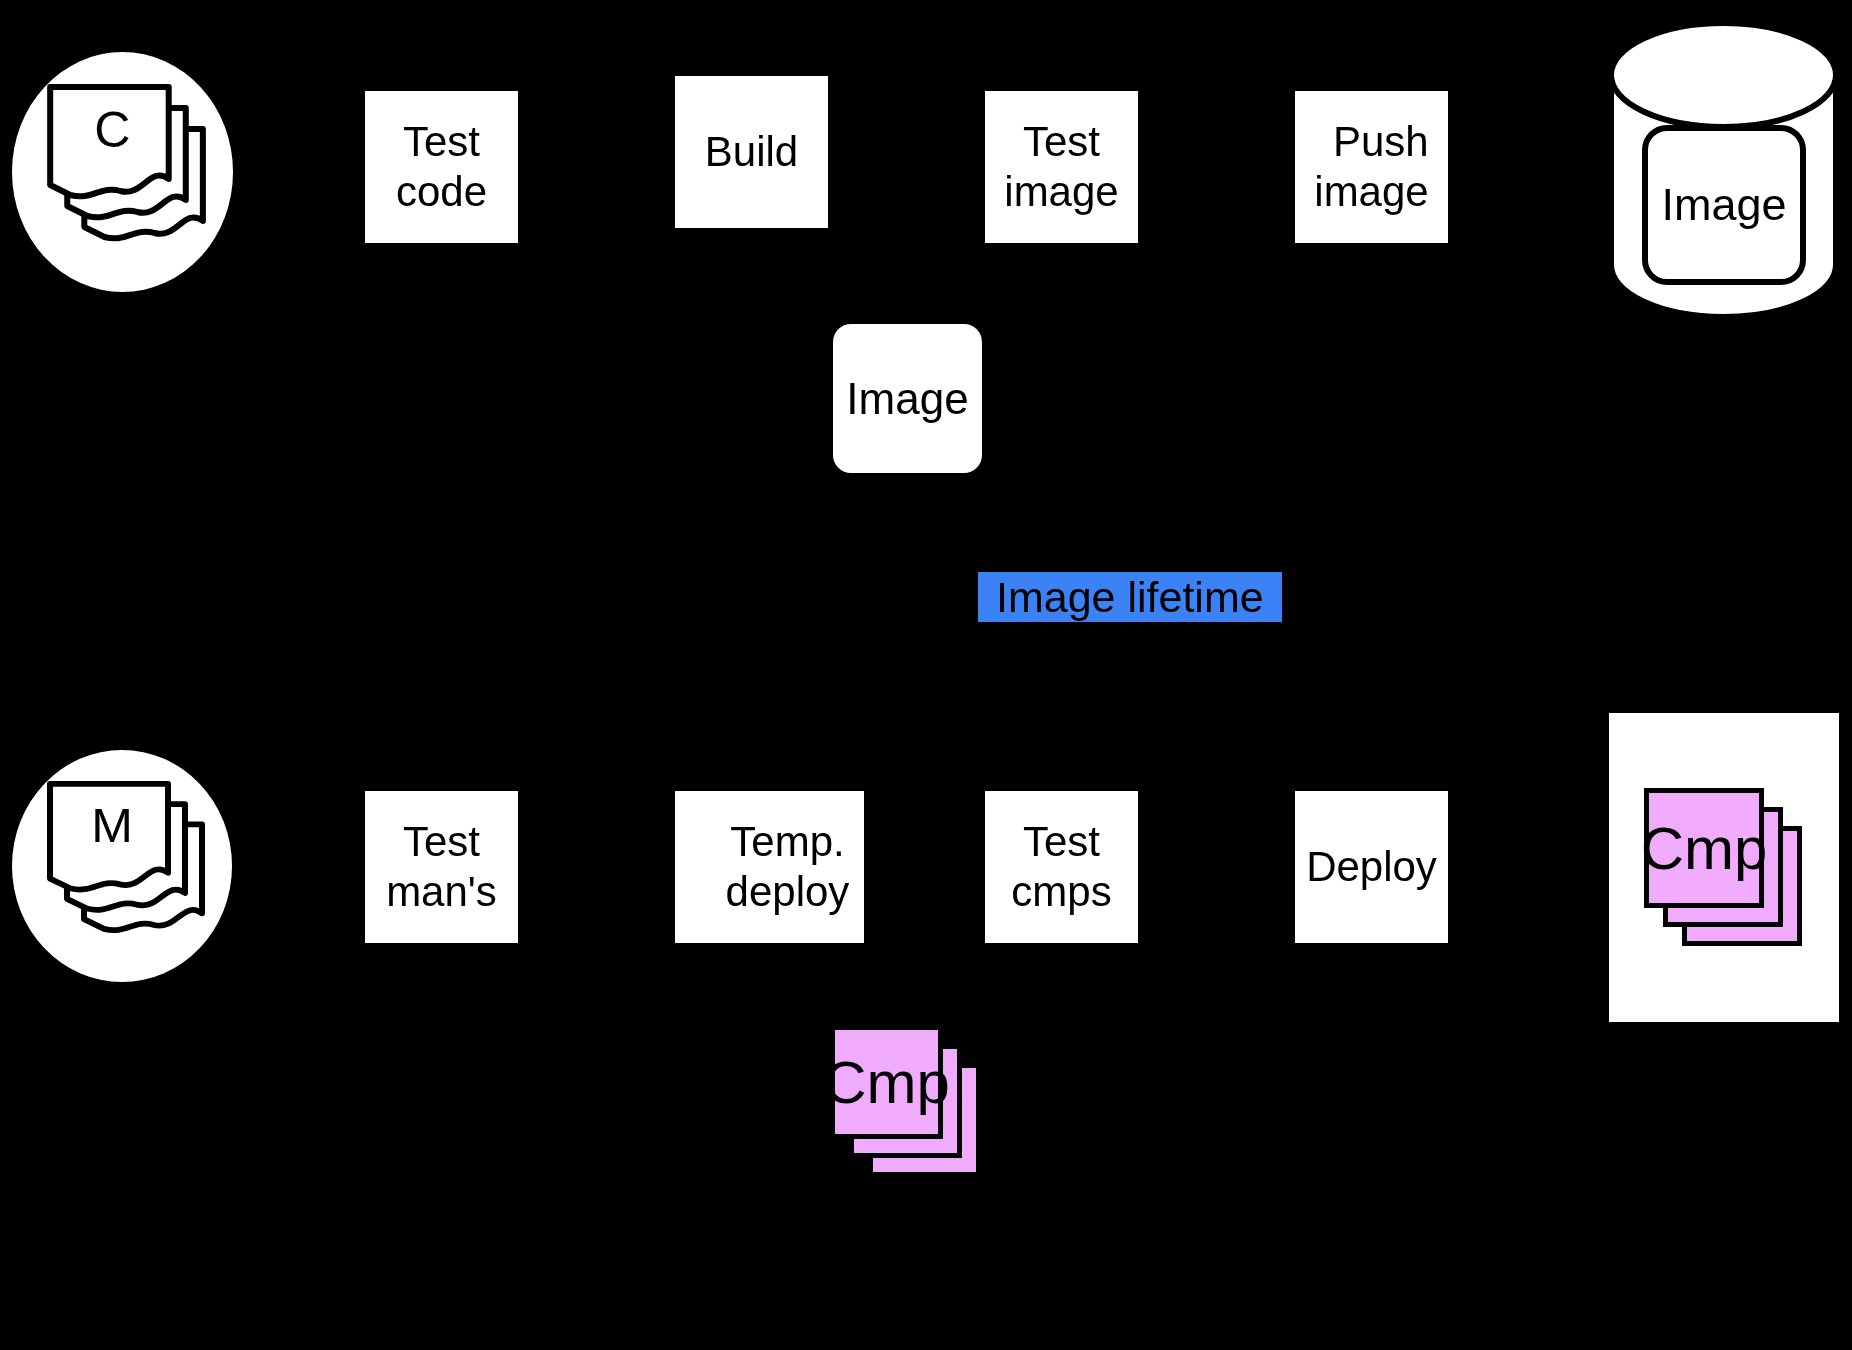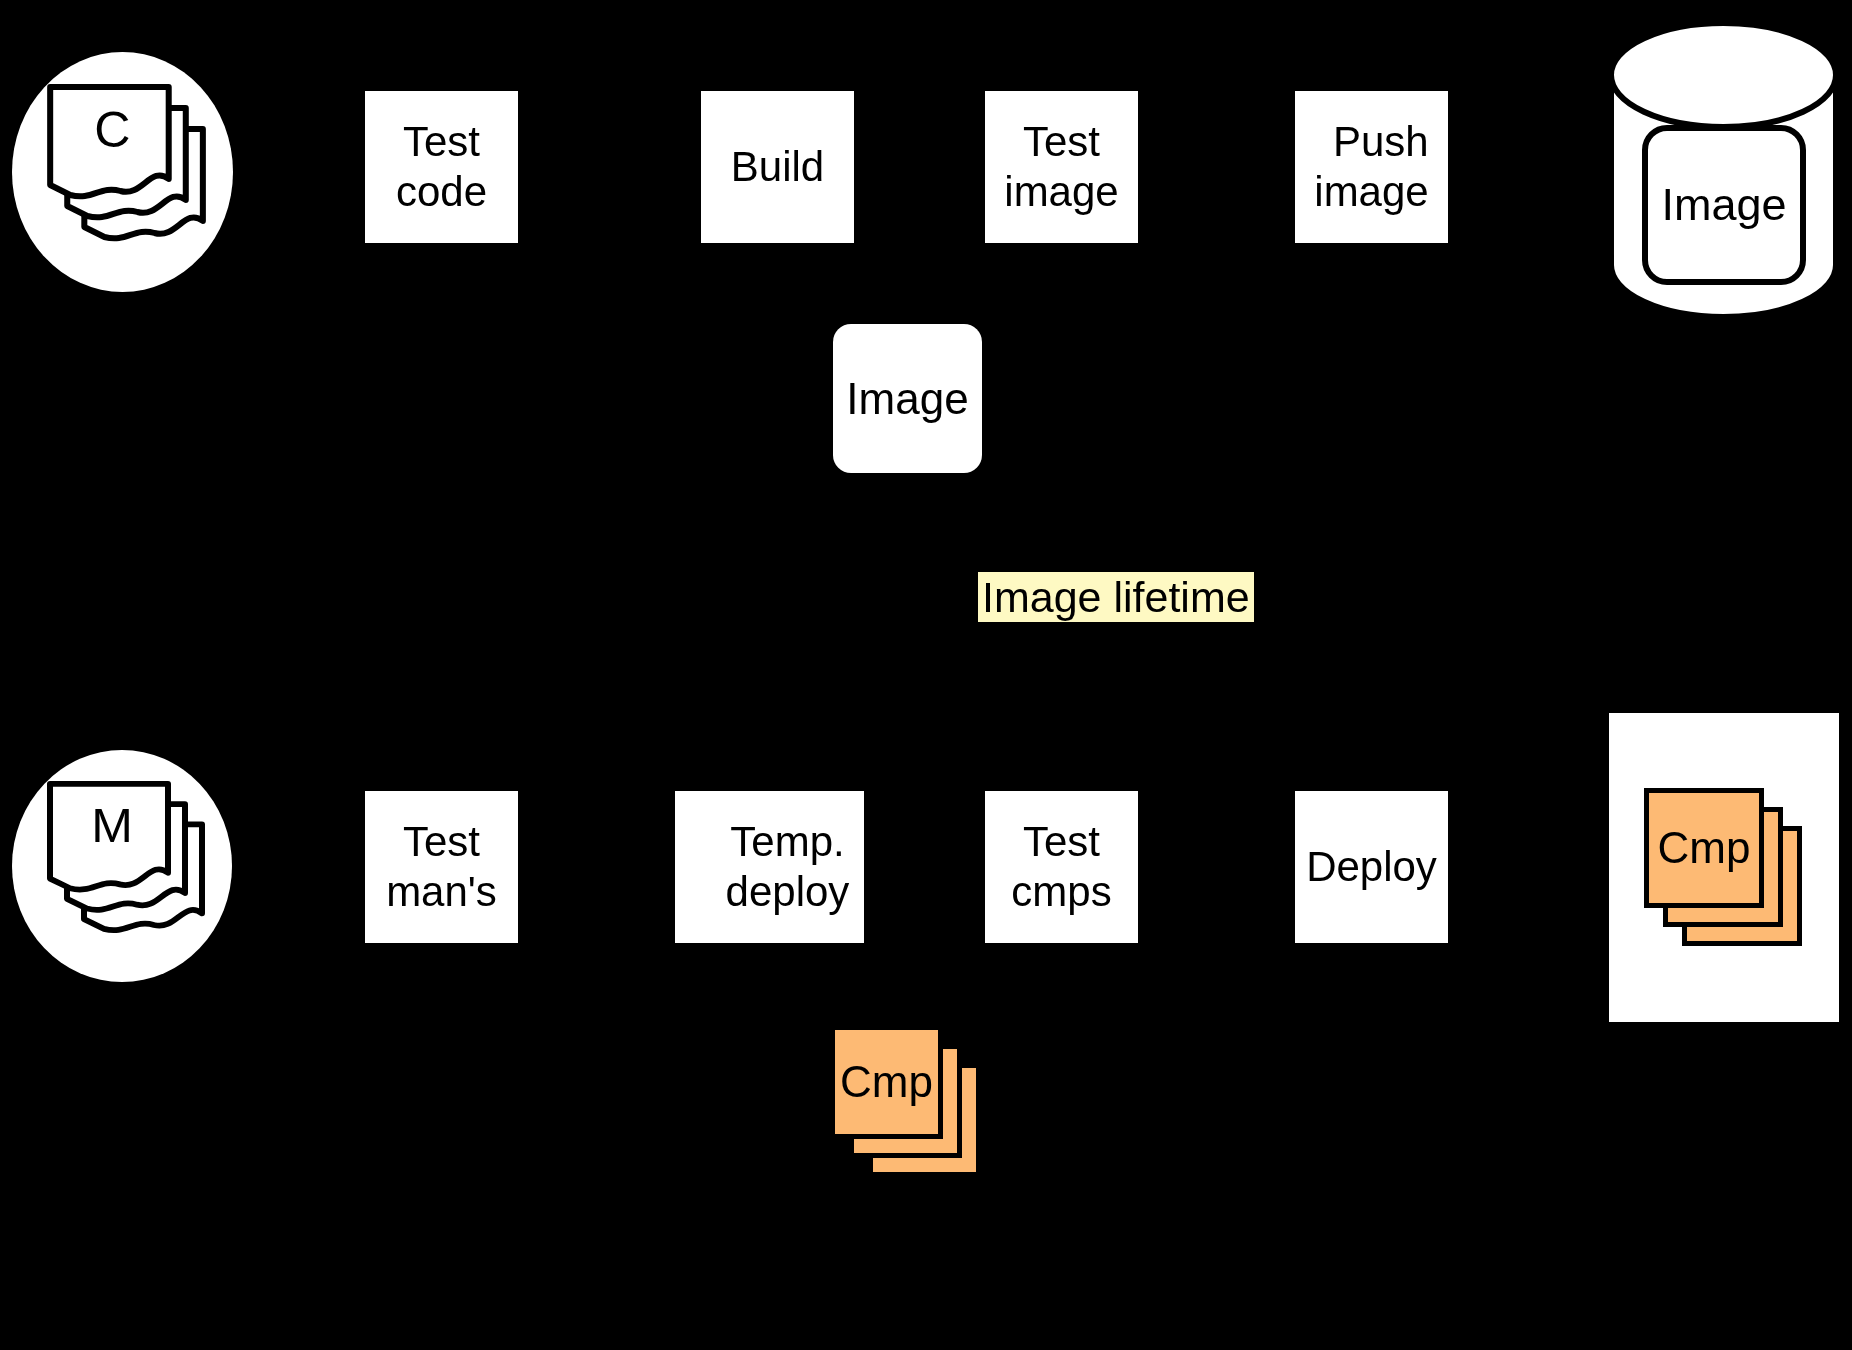--- a/index.html
+++ b/index.html
@@ -8,30 +8,30 @@
     font-family:"Liberation Sans","DejaVu Sans",sans-serif;overflow:hidden;
   }
   .node{
     position:absolute;background:#ffffff;color:#000000;
     display:flex;align-items:center;justify-content:center;
     text-align:center;white-space:pre-line;font-size:42px;line-height:50px;
   }
   .step{width:153px;height:152px;}
   .rounded{border-radius:18px;font-size:44px;}
   .lifetime{
-    position:absolute;background:#fef9c3;color:#000000;
-    font-size:43px;line-height:50px;padding:0 4px;white-space:nowrap;
+    position:absolute;background:#3b82f6;color:#000000;
+    font-size:43px;line-height:50px;padding:0 18px;white-space:nowrap;
   }
   .circle{position:absolute;background:#ffffff;border-radius:50%;}
   .circle svg{position:absolute;left:0;top:0;width:100%;height:100%;}
   .bigrect{position:absolute;background:#ffffff;}
   .cmp-sq{
-    position:absolute;background:#fdba74;border:5px solid #000000;
+    position:absolute;background:#f0abfc;border:5px solid #000000;
     box-sizing:border-box;display:flex;align-items:center;justify-content:center;
-    color:#000000;font-size:44px;
+    color:#000000;font-size:60px;
   }
   .svgtext{font-family:"Liberation Sans","DejaVu Sans",sans-serif;fill:#000000;}
 </style>
 </head>
 <body>
 
 <div class="canvas">
 
   <div class="circle" style="left:12px;top:52px;width:221px;height:240px;">
     <svg viewBox="0 0 220 240" preserveAspectRatio="none">
@@ -40,21 +40,21 @@
         <path transform="translate(17,21)" d="M0 0 H118 V92 C100 78 92 110 70 104 C50 98 42 114 20 108 L0 98 Z"></path>
         <path d="M0 0 H118 V92 C100 78 92 110 70 104 C50 98 42 114 20 108 L0 98 Z"></path>
       </g>
       <text class="svgtext" x="100" y="95" font-size="50" text-anchor="middle">C</text>
     </svg>
   </div>
 
   <div class="node step" style="left:365px;top:91px;">Test
 code</div>
 
-  <div class="node step" style="left:675px;top:91px;margin-left:26px;">Build</div>
+  <div class="node step" style="left:675px;top:76px;">Build</div>
 
   <div class="node step" style="left:985px;top:91px;">Test
 image</div>
 
   <div class="node step" style="left:1295px;top:91px;text-align:right;">Push
 image</div>
 
   <svg style="position:absolute;left:1608px;top:15px;" width="231" height="310" viewBox="0 0 231 310">
     <path d="M3 60 a112.5 52 0 0 1 225 0 v190 a112.5 52 0 0 1 -225 0 z" fill="#ffffff" stroke="#000000" stroke-width="6"></path>
     <path d="M3 60 a112.5 52 0 0 0 225 0" fill="none" stroke="#000000" stroke-width="6"></path>

